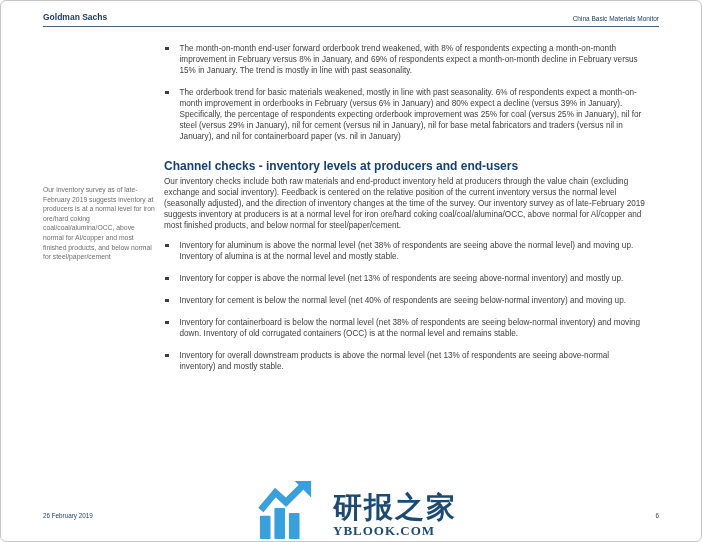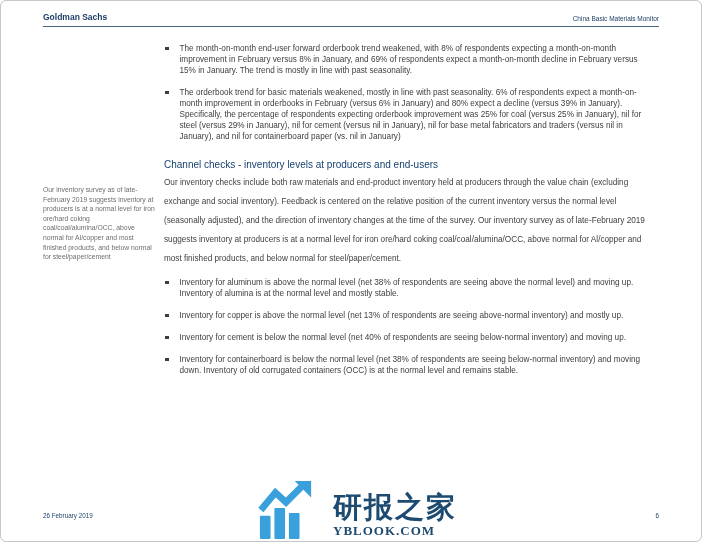--- a/index.html
+++ b/index.html
@@ -25,23 +25,23 @@
   
   .main{position:absolute;left:163px;top:42px;width:482px;color:#404040;}
   .bullet{display:flex;margin-bottom:11px;justify-content:flex-end;}
   .bullet .marker{
     flex:0 0 auto;width:3.5px;height:3.5px;background:#3d3d3d;
     margin:3.5px 11px 0 1px;
   }
   .bullet .btext{flex:1;font-size:8.2px;line-height:11px;}
   .section-heading{
     margin:17px 0 3px 0;
-    font-size:10px;font-weight:normal;color:#16406f;
+    font-size:12px;font-weight:bold;color:#16406f;
   }
-  .paragraph{font-size:8.2px;line-height:19px;margin-bottom:9px;}
+  .paragraph{font-size:8.2px;line-height:11px;margin-bottom:9px;}
   
   .side-note{
     position:absolute;left:42px;top:184px;width:114px;
     font-size:6.8px;line-height:9.6px;color:#6e6e6e;
   }
   
   .footer{
     position:absolute;left:42px;right:42px;bottom:22px;
     display:flex;justify-content:space-between;
     font-size:6.3px;color:#22456b;
@@ -93,20 +93,24 @@
       <span class="btext">Inventory for copper is above the normal level (net 13% of respondents are seeing above-normal inventory) and mostly up.</span>
     </div>
     <div class="bullet">
       <span class="marker"></span>
       <span class="btext">Inventory for cement is below the normal level (net 40% of respondents are seeing below-normal inventory) and moving up.</span>
     </div>
     <div class="bullet">
       <span class="marker"></span>
       <span class="btext">Inventory for containerboard is below the normal level (net 38% of respondents are seeing below-normal inventory) and moving down. Inventory of old corrugated containers (OCC) is at the normal level and remains stable.</span>
     </div>
+    <div class="bullet">
+      <span class="marker"></span>
+      <span class="btext">Inventory for overall downstream products is above the normal level (net 13% of respondents are seeing above-normal inventory) and mostly stable.</span>
+    </div>
 
   </div>
 
   <div class="watermark">
     <span class="wm-icon">
       <svg width="58" height="58" viewBox="0 0 60 60" xmlns="http://www.w3.org/2000/svg">
         <g fill="#3aa0dc">
           <rect x="3" y="36" width="11" height="24" rx="1"></rect>
           <rect x="18" y="28" width="11" height="32" rx="1"></rect>
           <rect x="33" y="33" width="11" height="27" rx="1"></rect>

